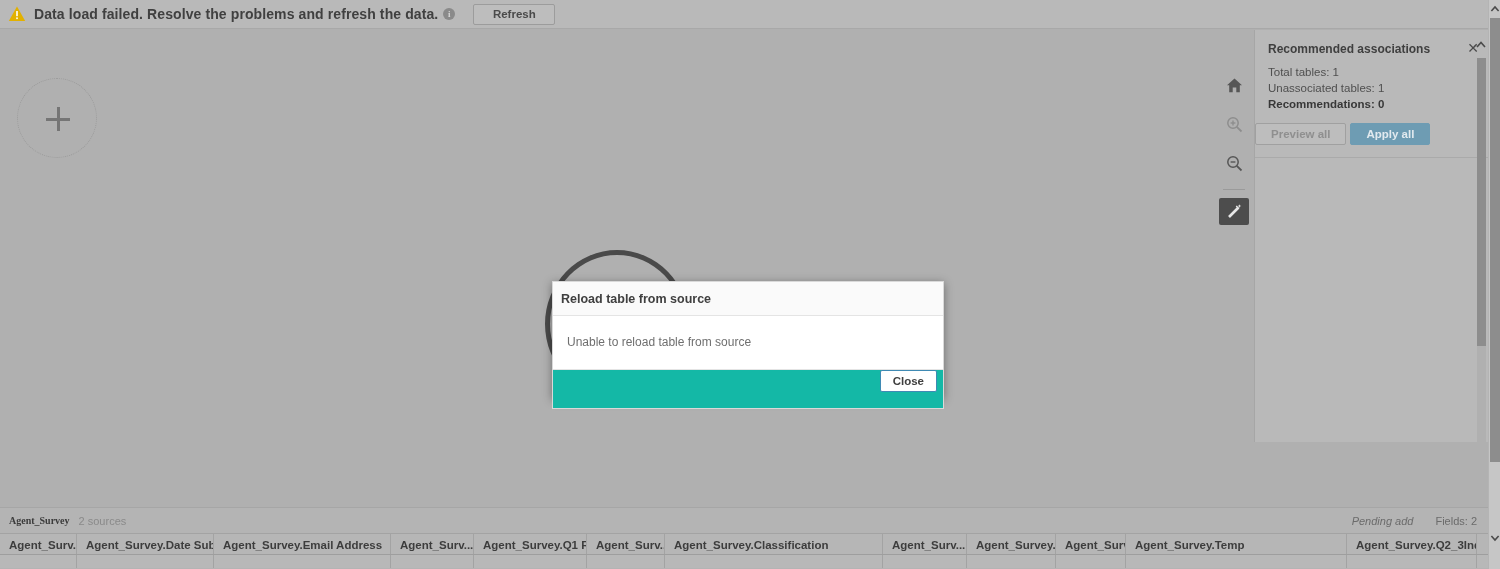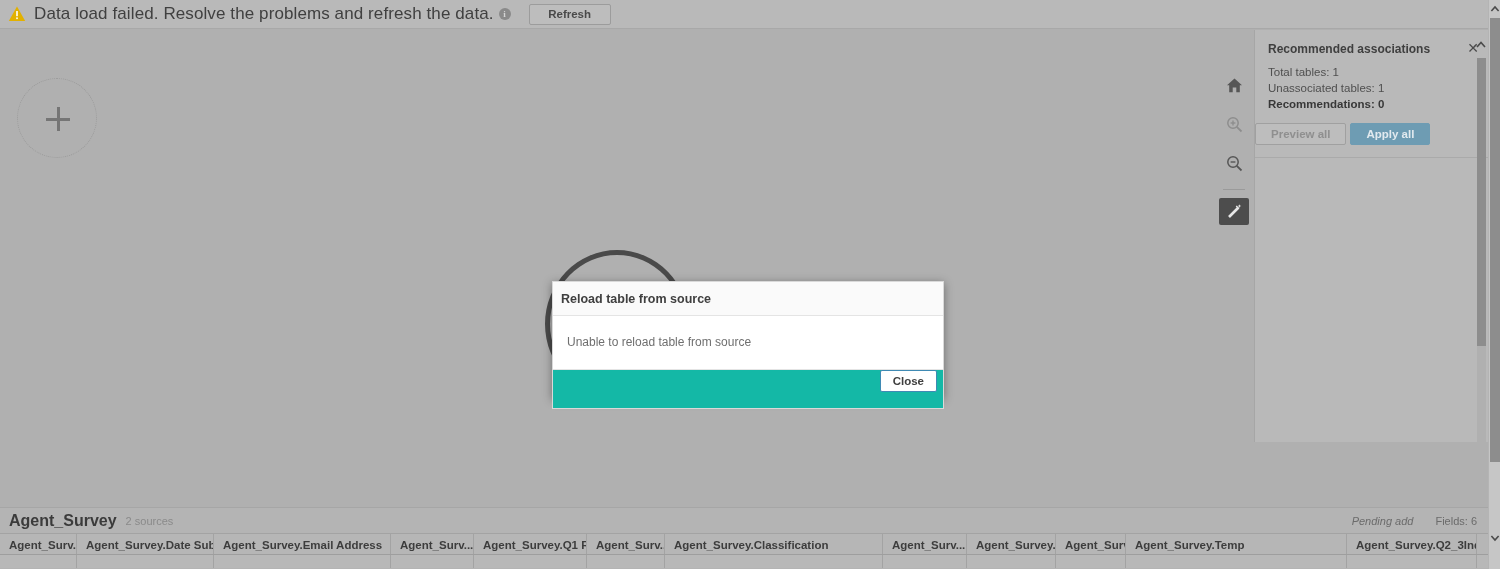--- a/index.html
+++ b/index.html
@@ -23,21 +23,21 @@
   .alert-bar {
     position: absolute; left: 0; top: 0;
     width: 1488px; height: 29px;
     background: #b9b9b9;
     border-bottom: 1px solid #a8a8a8;
     display: flex; align-items: center;
     padding-left: 8px;
   }
   .warn-icon { width: 18px; height: 18px; flex: 0 0 18px; margin-right: 8px; display:block;}
   .alert-text {
-    font-size: 17px; font-weight: normal; color: #404040;
+    font-size: 14px; font-weight: bold; color: #404040;
     letter-spacing: .1px;
     text-align: right;
   }
   .info-icon {
     display:inline-block; vertical-align: -2px;
     width: 12px; height: 12px; margin-left: 5px;
     border-radius: 50%; background: #8a8a8a; color: #d5d5d5;
     font-size: 9px; font-weight: bold; line-height: 12px; text-align:center;
     font-family: "Liberation Serif", serif;
   }
@@ -246,21 +246,21 @@
   .table-area {
     position: absolute; left: 0; bottom: 0;
     width: 1488px; height: 62px;
     background: #b4b4b4;
     border-top: 1px solid #a6a6a6;
   }
   .table-meta {
     height: 25px; display: flex; align-items: center;
     padding-left: 9px;
   }
-  .tbl-name { font-size: 16px; font-weight: bold; color: #3b3b3b; }
+  .tbl-name { font-size: 10px; font-weight: bold; color: #3b3b3b; font-family: Liberation Serif, serif; }
   .tbl-sources { font-size: 11px; color: #8a8a8a; margin-left: 9px; }
   .tbl-right {
     margin-left: auto; display: flex; align-items: center;
     padding-right: 11px; gap: 22px;
   }
   .tbl-pending { font-size: 11px; font-style: italic; color: #6b6b6b; }
   .tbl-fields { font-size: 11px; color: #6b6b6b; }
 
   .col-head-row {
     position: relative;
@@ -399,21 +399,21 @@
       </svg>
     </div>
   </div>
 
   <div class="table-area">
     <div class="table-meta">
       <span class="tbl-name">Agent_Survey</span>
       <span class="tbl-sources">2 sources</span>
       <span class="tbl-right">
         <span class="tbl-pending">Pending add</span>
-        <span class="tbl-fields">Fields: 6</span>
+        <span class="tbl-fields">Fields: 2</span>
       </span>
     </div>
     <div class="col-head-row" id="col-head-row">
         <div class="col-head" style="width: 77px;">Agent_Surv...</div>
         <div class="col-head" style="width: 137px;">Agent_Survey.Date Sub...</div>
         <div class="col-head" style="width: 177px;">Agent_Survey.Email Address</div>
         <div class="col-head" style="width: 83px;">Agent_Surv...</div>
         <div class="col-head" style="width: 113px;">Agent_Survey.Q1 R...</div>
         <div class="col-head" style="width: 78px;">Agent_Surv...</div>
         <div class="col-head" style="width: 218px;">Agent_Survey.Classification</div>

